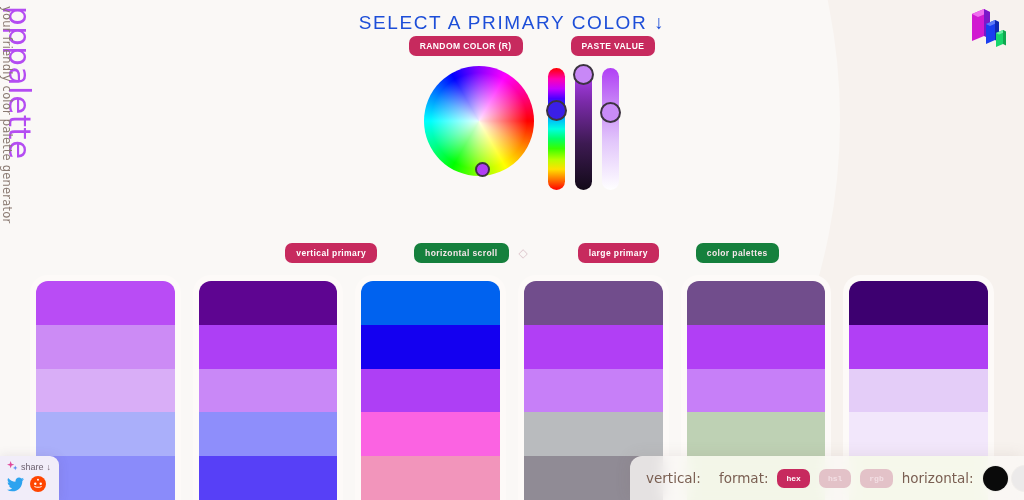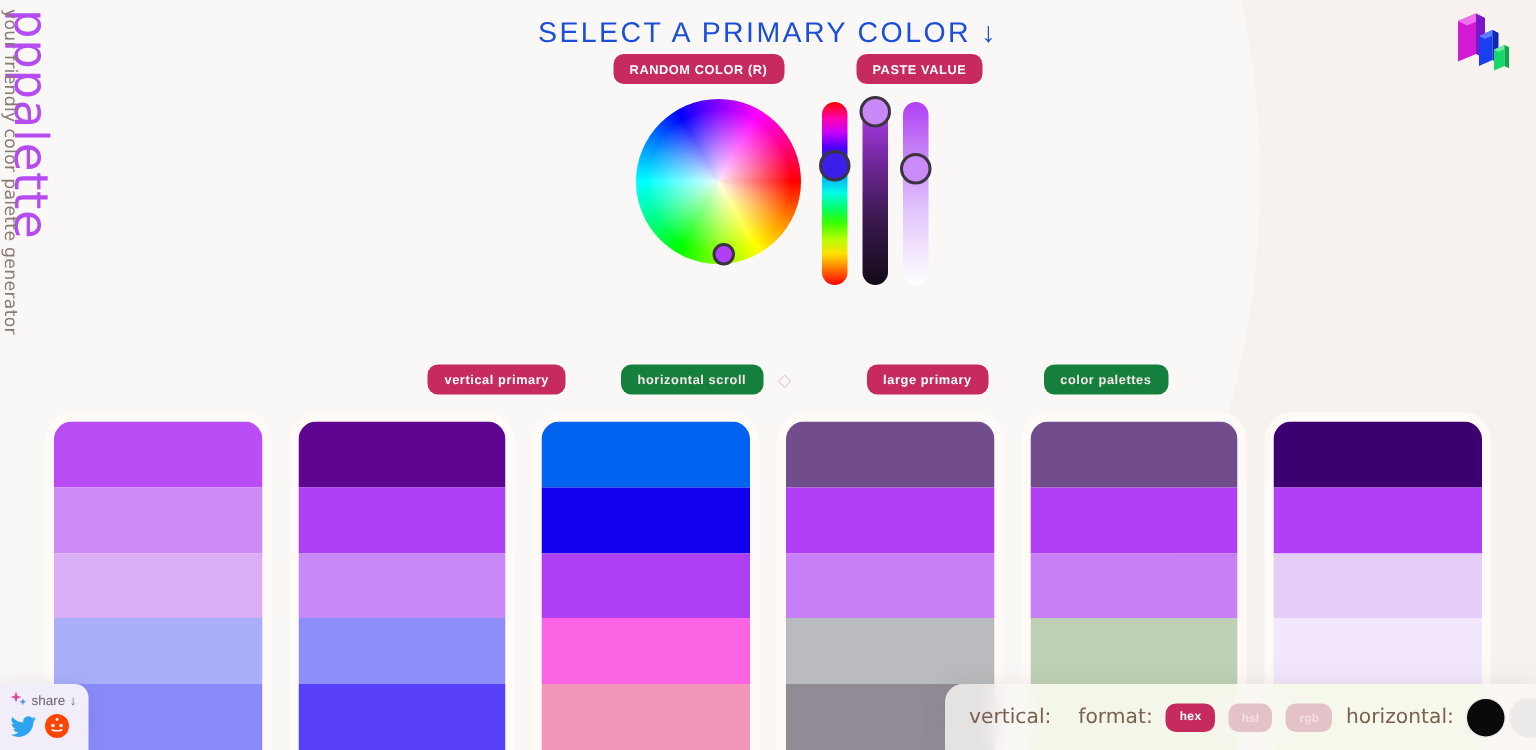--- a/index.html
+++ b/index.html
@@ -138,21 +138,21 @@
     padding:0 14px 0 16px;box-sizing:border-box;
     box-shadow:-2px -2px 14px rgba(120,95,90,.10);
   }
   .bar-label{font-size:13.5px;color:#7a5f52;font-family:"DejaVu Sans",sans-serif;}
   #primary-swatch{width:25px;height:25px;border-radius:50%;background:#b13ff5;cursor:pointer;}
   .fmt{
     border:none;border-radius:7px;cursor:pointer;
     font-size:8px;font-weight:bold;padding:5px 9px;
   }
   .fmt.on{background:#c72a5e;color:#fff;font-family:Liberation Mono, monospace;}
-  .fmt.off{background:#e3c2c8;color:#f3dfe4;}
+  .fmt.off{background:#e3c2c8;color:#f3dfe4;font-family:Liberation Mono, monospace;}
   .bgdot{width:25px;height:25px;border-radius:50%;cursor:pointer;box-shadow:0 0 0 1px rgba(0,0,0,.04);}
 </style>
 </head>
 <body>
 
 <div id="stage">
 
   <div id="bg-curve"></div>
 
   <div id="brand">

